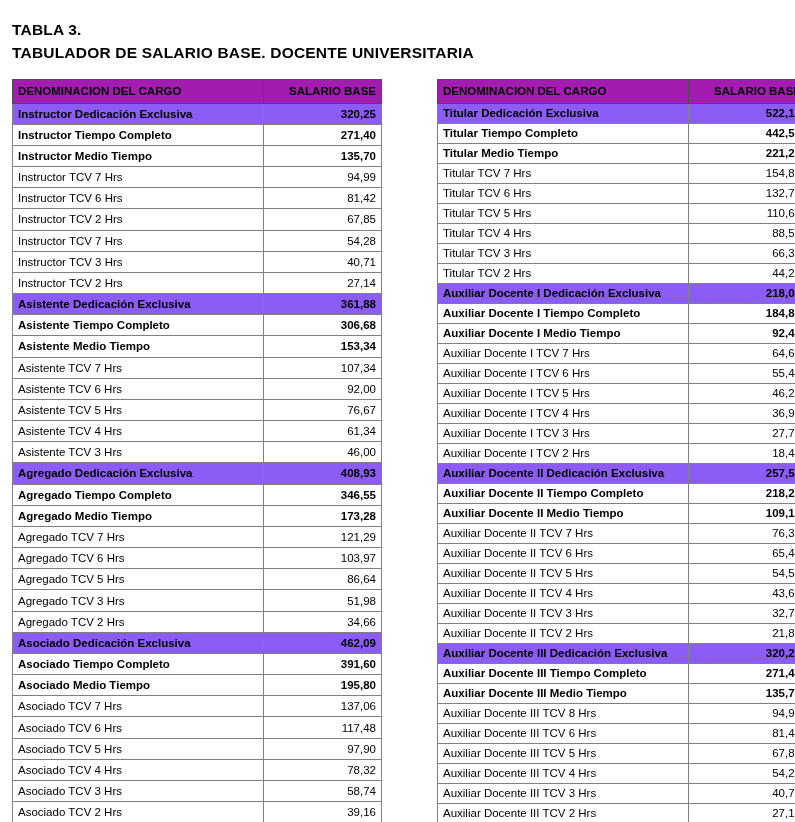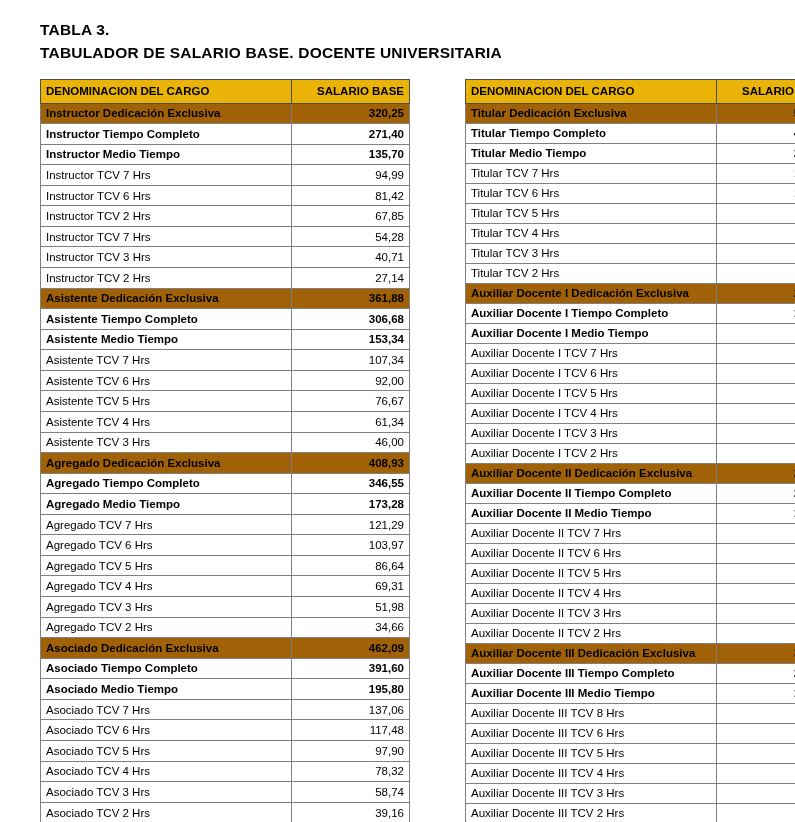--- a/index.html
+++ b/index.html
@@ -12,21 +12,21 @@
     height: 822px;
     font-family: "Liberation Sans", sans-serif;
     color: #000000;
     overflow: hidden;
   }
   .page {
     position: relative;
     width: 795px;
     height: 822px;
     box-sizing: border-box;
-    padding: 18px 20px 0 40px;
+    padding: 18px 20px 0 12px;
   }
   .title-block {
     margin-bottom: 14px;
   }
   .title-line {
     font-weight: bold;
     font-size: 15.5px;
     letter-spacing: 0.2px;
     line-height: 1.5;
   }
@@ -42,36 +42,36 @@
     table-layout: fixed;
   }
   table.salary th, table.salary td {
     border: 1px solid #808080;
     font-size: 11.5px;
     line-height: 1.05;
     padding: 3px 5px 3px 5px;
     height: 13px;
   }
   table.salary thead th {
-    background: #eab308;
+    background: #a21caf;
     font-weight: bold;
     font-size: 11.5px;
     border: 1px solid #4d4d4d;
     padding: 5px 5px;
     text-align: left;
   }
   table.salary thead th.amt {
     text-align: right;
   }
   th.col-cargo { width: 240px; }
   th.col-salario { width: 107px; }
   td.cargo { text-align: left; }
   td.amt { text-align: right; }
   tr.hl td {
-    background: #a16207;
+    background: #8b5cf6;
     font-weight: bold;
   }
   tr.bold td {
     font-weight: bold;
     margin-left: 12px;
   }
 </style>
 </head>
 <body>
 
@@ -178,24 +178,20 @@
           </tr>
           <tr>
             <td class="cargo">Agregado TCV 6 Hrs</td>
             <td class="amt">103,97</td>
           </tr>
           <tr>
             <td class="cargo">Agregado TCV 5 Hrs</td>
             <td class="amt">86,64</td>
           </tr>
           <tr>
-            <td class="cargo">Agregado TCV 4 Hrs</td>
-            <td class="amt">69,31</td>
-          </tr>
-          <tr>
             <td class="cargo">Agregado TCV 3 Hrs</td>
             <td class="amt">51,98</td>
           </tr>
           <tr>
             <td class="cargo">Agregado TCV 2 Hrs</td>
             <td class="amt">34,66</td>
           </tr>
           <tr class="hl">
             <td class="cargo">Asociado Dedicación Exclusiva</td>
             <td class="amt">462,09</td>

